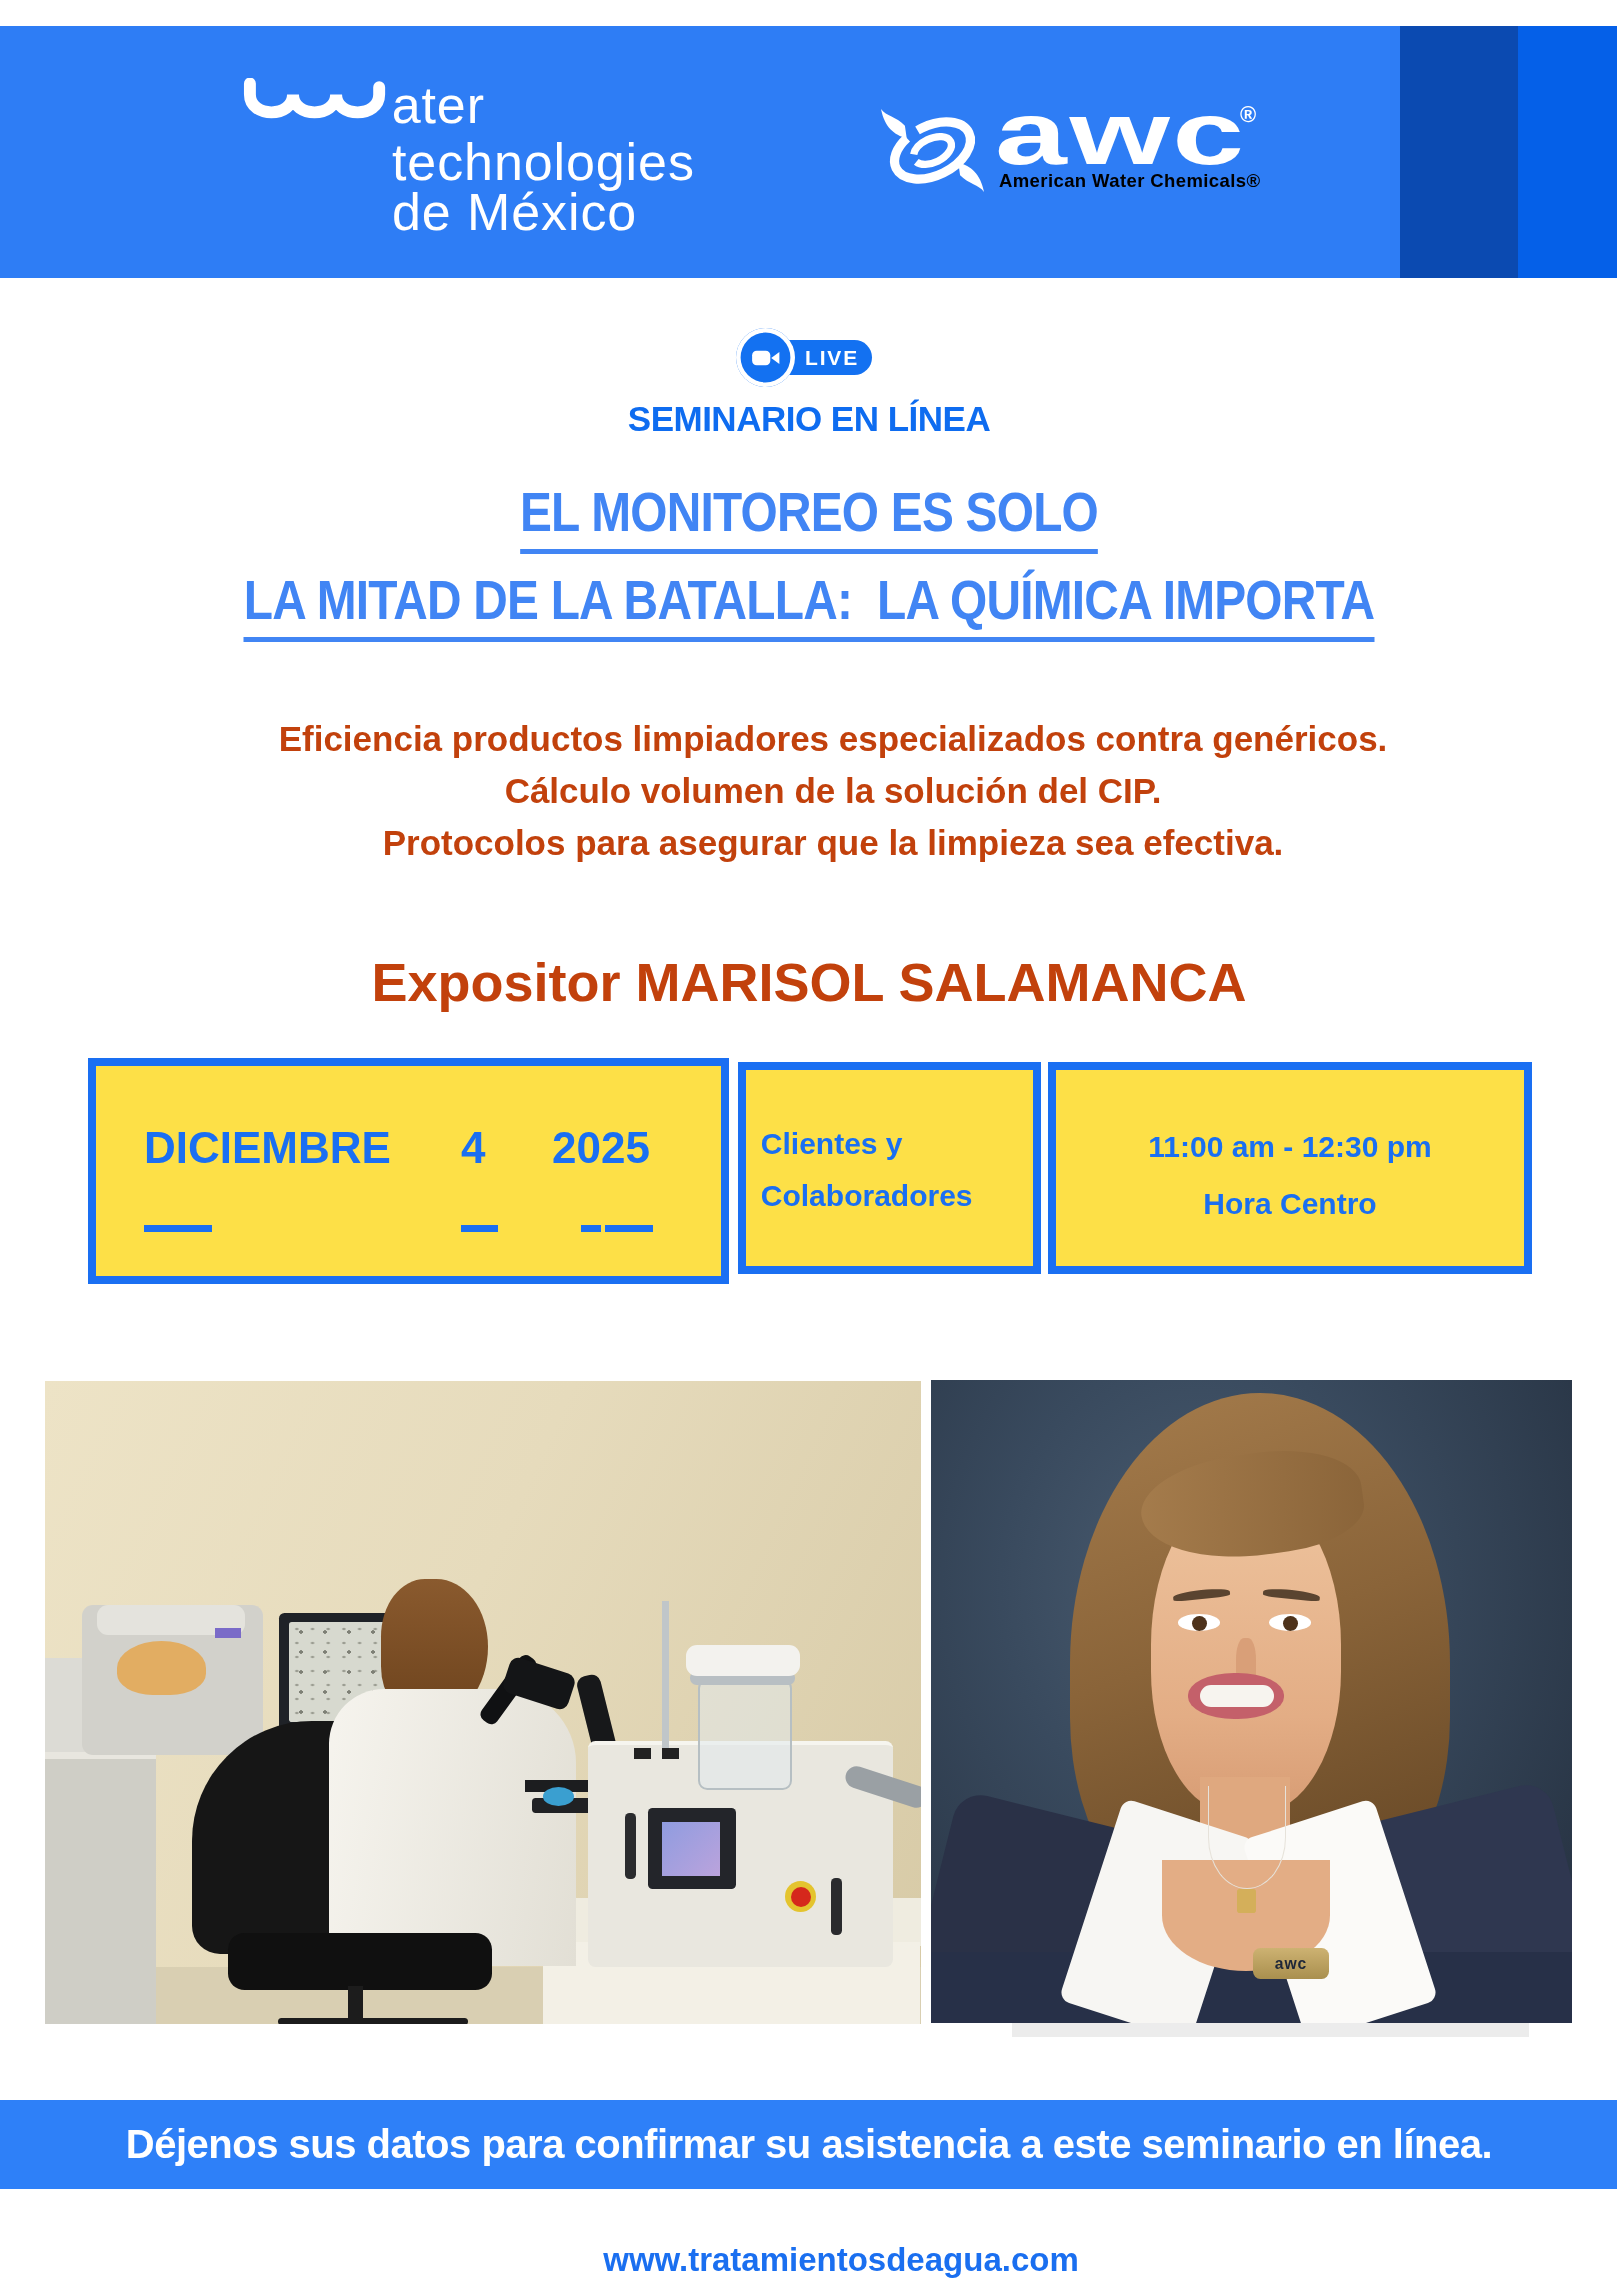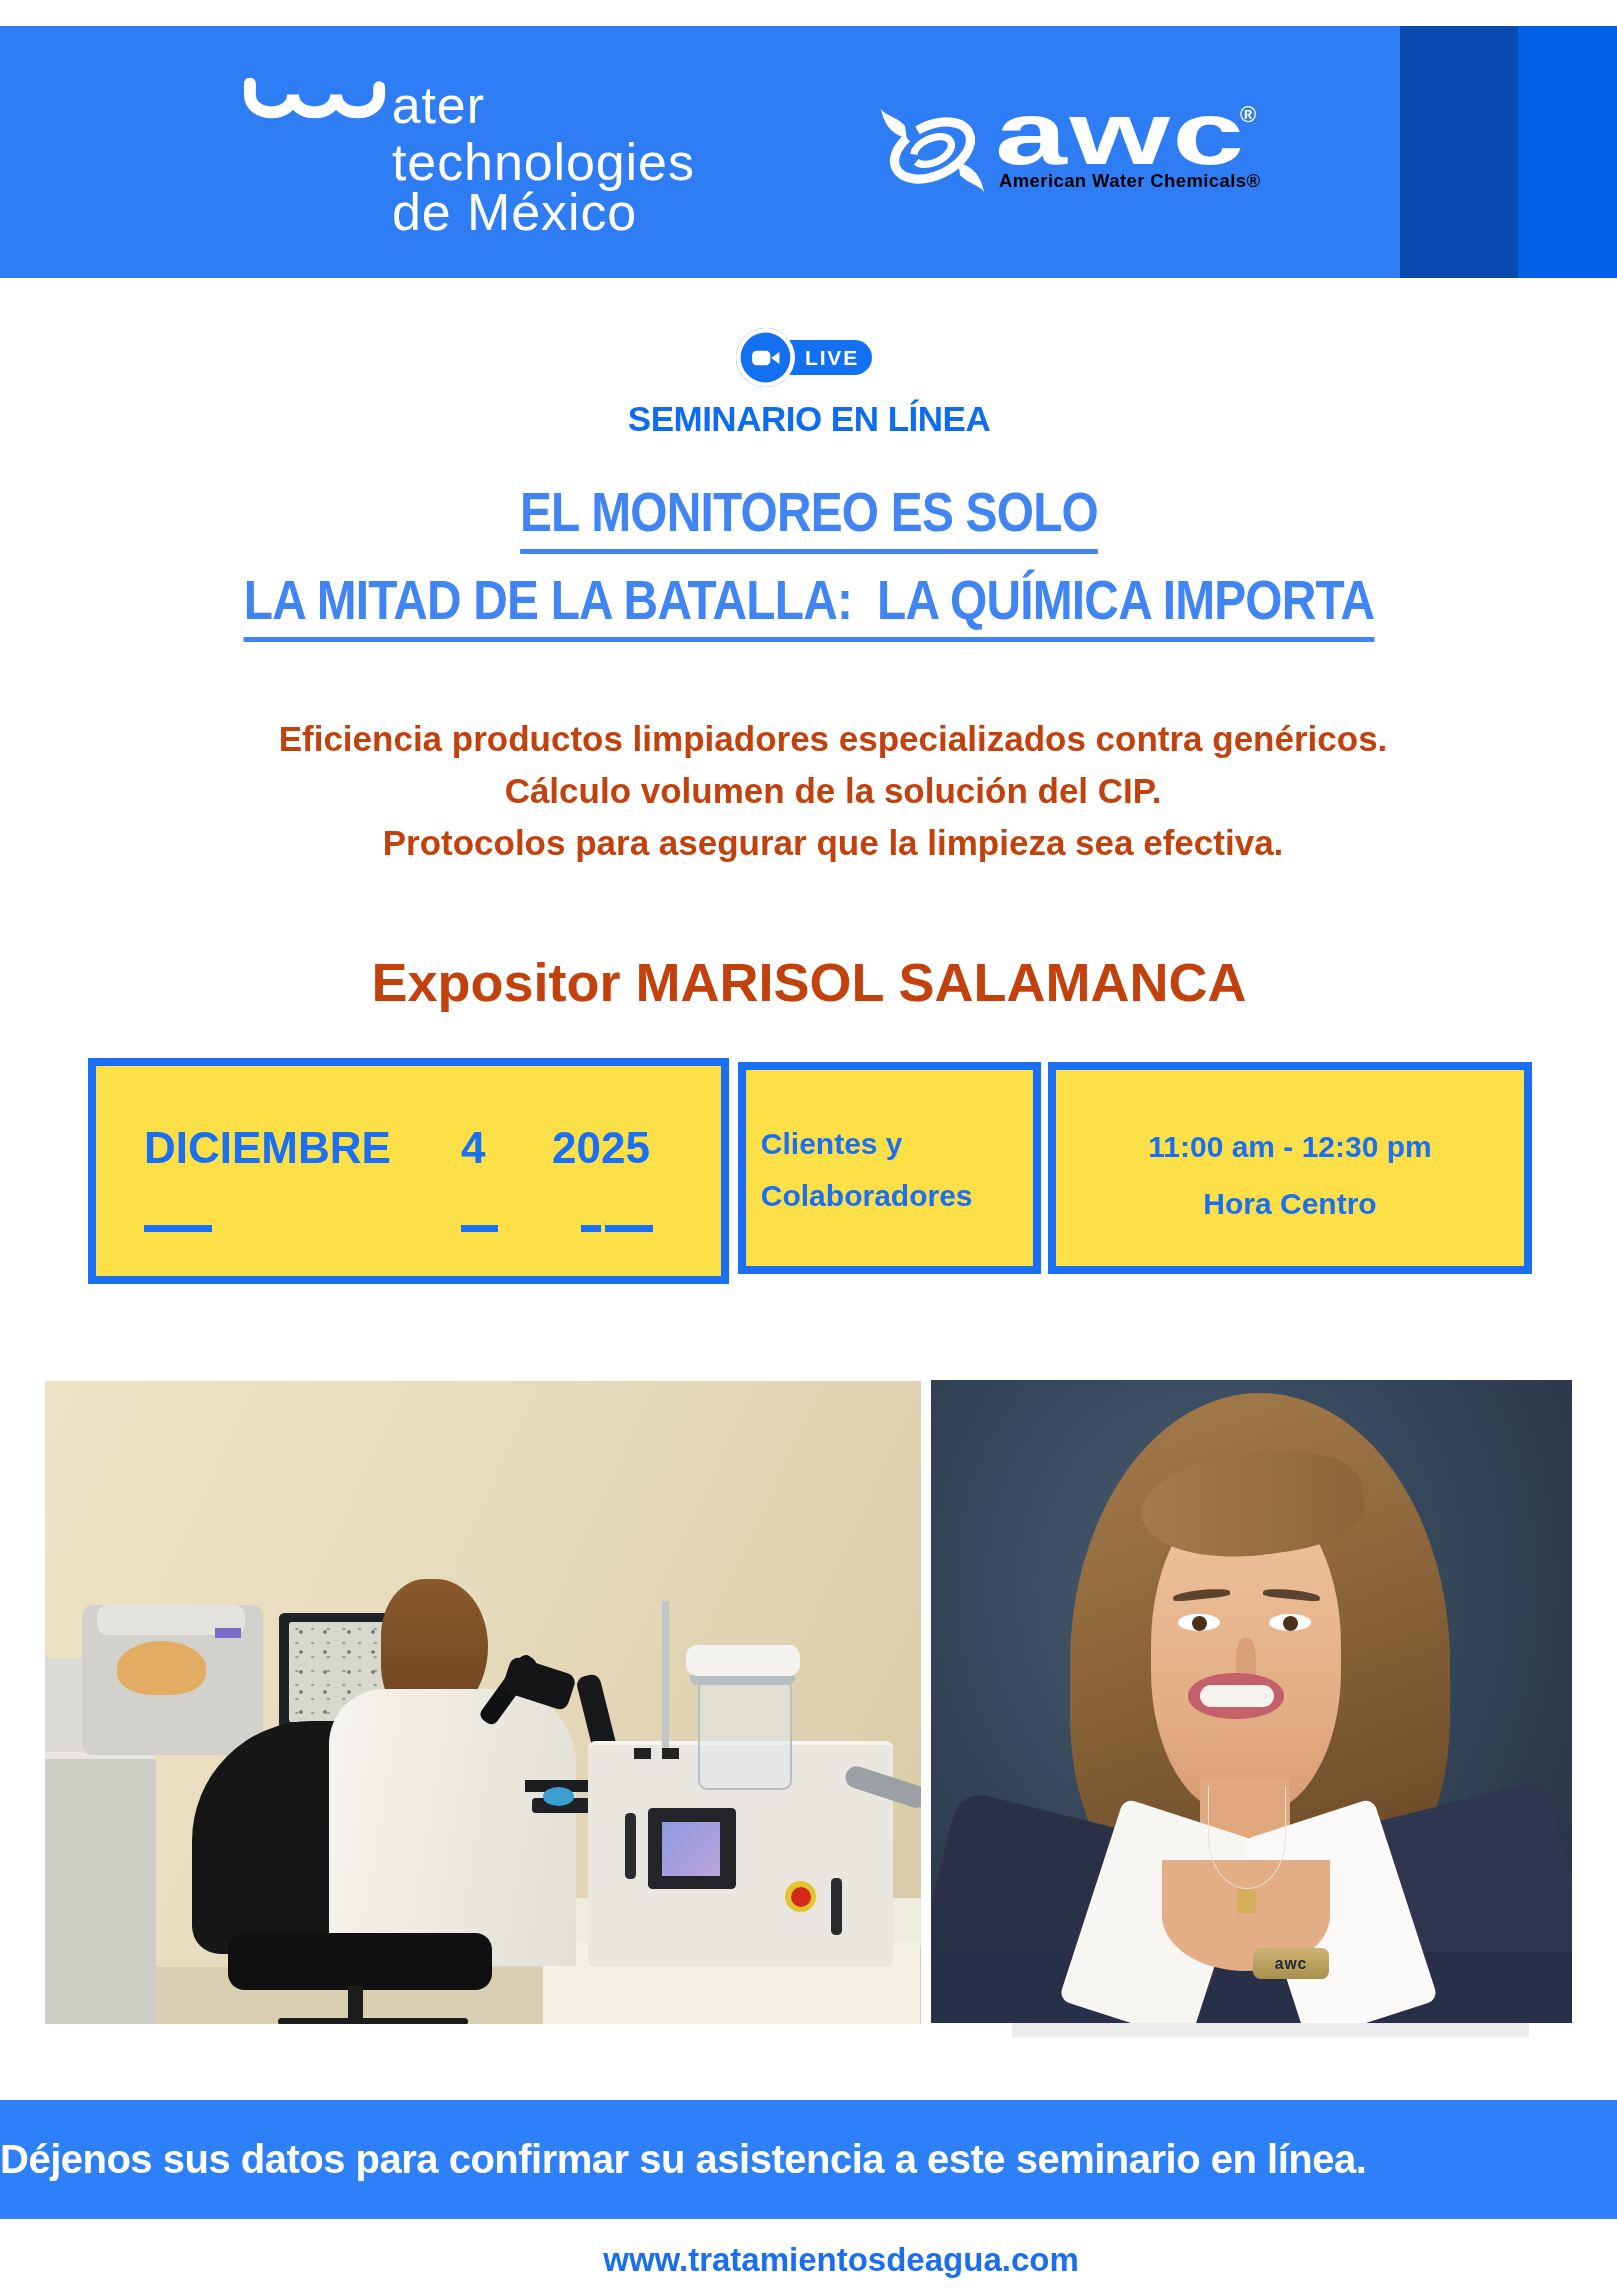--- a/index.html
+++ b/index.html
@@ -142,22 +142,22 @@
   .p-suit-l{left:0px;top:434px;width:231px;height:212px;background:#2a3147;transform:rotate(14deg);border-radius:28px 0 0 0;}
   .p-suit-r{left:406px;top:425px;width:240px;height:222px;background:#2f3750;transform:rotate(-14deg);border-radius:0 28px 0 0;}
   .p-suit-bottom{left:0px;top:572px;width:641px;height:74px;background:#273048;}
   .p-necklace{left:277px;top:406px;width:76px;height:102px;border:1.8px solid #e6e2da;border-top:none;
               border-radius:0 0 50% 50%;background:transparent;}
   .p-pendant{left:306px;top:509px;width:18.5px;height:24px;background:#d4af5a;border-radius:2.8px;}
   .p-pin{left:322px;top:568px;width:76px;height:31px;background:linear-gradient(#cdb272,#a98f4e);border-radius:7.4px;
          color:#1d2638;font-size:15.7px;font-weight:800;display:flex;align-items:center;justify-content:center;letter-spacing:0.9px;}
 
   
-  .footer-bar{position:absolute;left:0;top:2074px;width:1618px;height:119px;background:#2e80f8;
-              display:flex;align-items:center;justify-content:flex-start;color:#ffffff;
+  .footer-bar{position:absolute;left:0;top:2074px;width:1618px;height:89px;background:#2e80f8;
+              display:flex;align-items:center;justify-content:center;color:#ffffff;
               font-size:40px;font-weight:700;letter-spacing:-0.5px;}
   .website{position:absolute;left:0;top:2215px;width:1618px;text-align:center;color:#1a6ff0;
            font-size:33px;font-weight:700;padding-left:32px;}
 </style>
 </head>
 <body>
 
 <div class="page">
 
   <div class="header">

